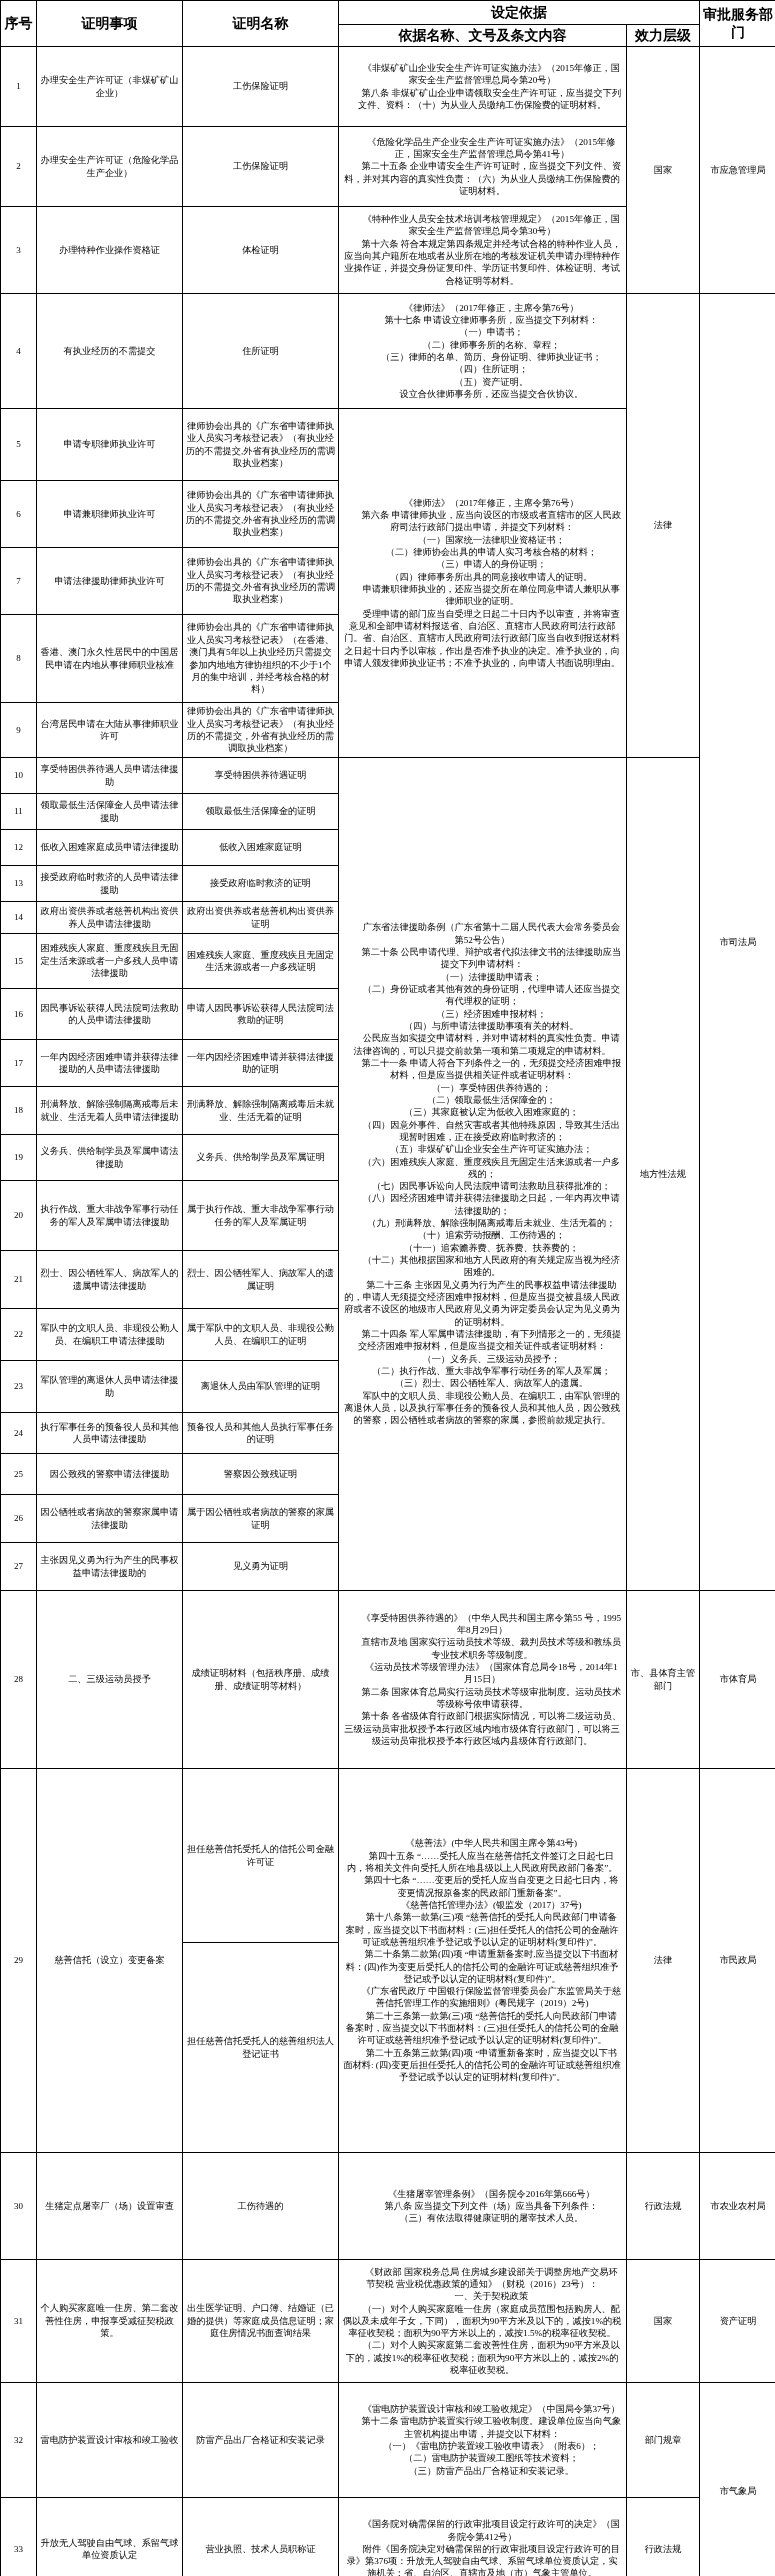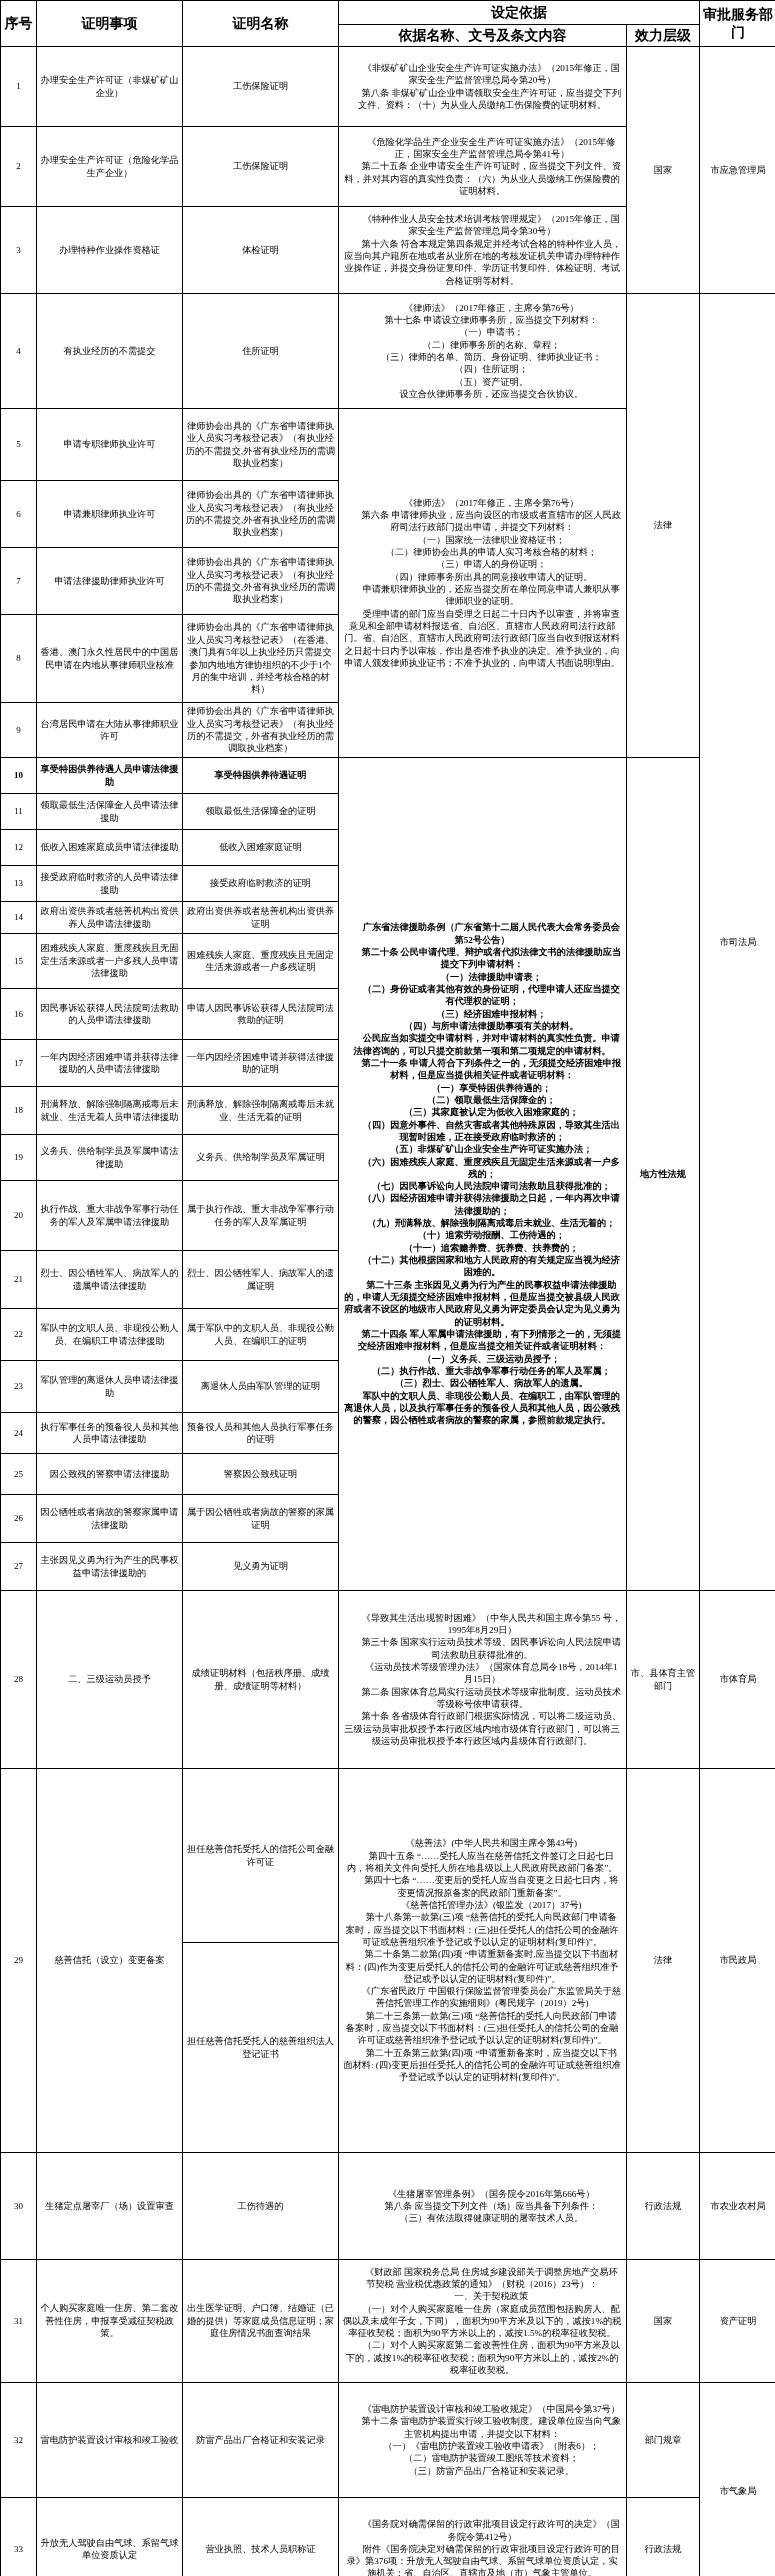--- a/index.html
+++ b/index.html
@@ -134,21 +134,21 @@
         <tr style="height: 88px;">
           <td class="c-seq">8</td>
           <td class="c-item">香港、澳门永久性居民中的中国居民申请在内地从事律师职业核准</td>
           <td class="c-cert">律师协会出具的《广东省申请律师执业人员实习考核登记表》（在香港、澳门具有5年以上执业经历只需提交参加内地地方律协组织的不少于1个月的集中培训，并经考核合格的材料）</td>
         </tr>
         <tr style="height: 55px;">
           <td class="c-seq">9</td>
           <td class="c-item">台湾居民申请在大陆从事律师职业许可</td>
           <td class="c-cert">律师协会出具的《广东省申请律师执业人员实习考核登记表》（有执业经历的不需提交，外省有执业经历的需调取执业档案）</td>
         </tr>
-        <tr class="g" style="height: 36px; font-weight: bold;">
+        <tr class="g" style="height: 36px;">
           <td class="c-seq">10</td>
           <td class="c-item">享受特困供养待遇人员申请法律援助</td>
           <td class="c-cert">享受特困供养待遇证明</td>
           <td class="c-basis" rowspan="18">
             <p>广东省法律援助条例（广东省第十二届人民代表大会常务委员会第52号公告）</p>
             <p>第二十条 公民申请代理、辩护或者代拟法律文书的法律援助应当提交下列申请材料：</p>
             <p>（一）法律援助申请表；</p>
             <p>（二）身份证或者其他有效的身份证明，代理申请人还应当提交有代理权的证明；</p>
             <p>（三）经济困难申报材料；</p>
             <p>（四）与所申请法律援助事项有关的材料。</p>
@@ -258,22 +258,22 @@
         <tr style="height: 48px;">
           <td class="c-seq">27</td>
           <td class="c-item">主张因见义勇为行为产生的民事权益申请法律援助的</td>
           <td class="c-cert">见义勇为证明</td>
         </tr>
         <tr class="g" style="height: 178px;">
           <td class="c-seq">28</td>
           <td class="c-item">二、三级运动员授予</td>
           <td class="c-cert">成绩证明材料（包括秩序册、成绩册、成绩证明等材料）</td>
           <td class="c-basis">
-            <p>《导致其生活出现暂时困难》（中华人民共和国主席令第55 号，1995年8月29日）</p>
-            <p>第三十条 国家实行运动员技术等级、因民事诉讼向人民法院申请司法救助且获得批准的。</p>
+            <p>《享受特困供养待遇的》（中华人民共和国主席令第55 号，1995年8月29日）</p>
+            <p>直辖市及地 国家实行运动员技术等级、裁判员技术等级和教练员专业技术职务等级制度。</p>
             <p>《运动员技术等级管理办法》（国家体育总局令18号，2014年1月15日）</p>
             <p>第二条 国家体育总局实行运动员技术等级审批制度。运动员技术等级称号依申请获得。</p>
             <p>第十条 各省级体育行政部门根据实际情况，可以将二级运动员、三级运动员审批权授予本行政区域内地市级体育行政部门，可以将三级运动员审批权授予本行政区域内县级体育行政部门。</p>
           </td>
           <td class="c-level">市、县体育主管部门</td>
           <td class="c-dept">市体育局</td>
         </tr>
         <tr class="g" style="height: 174px;">
           <td class="c-seq" rowspan="2">29</td>
           <td class="c-item" rowspan="2">慈善信托（设立）变更备案</td>

